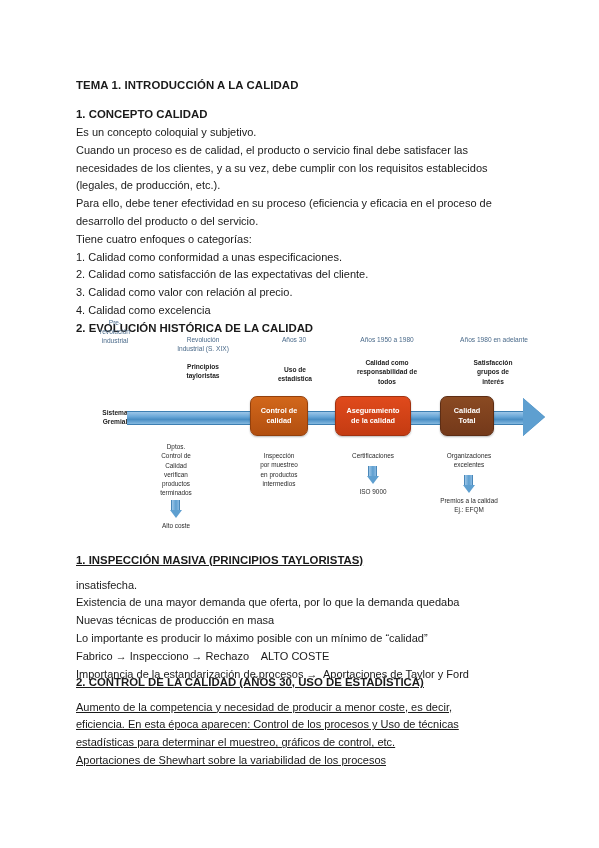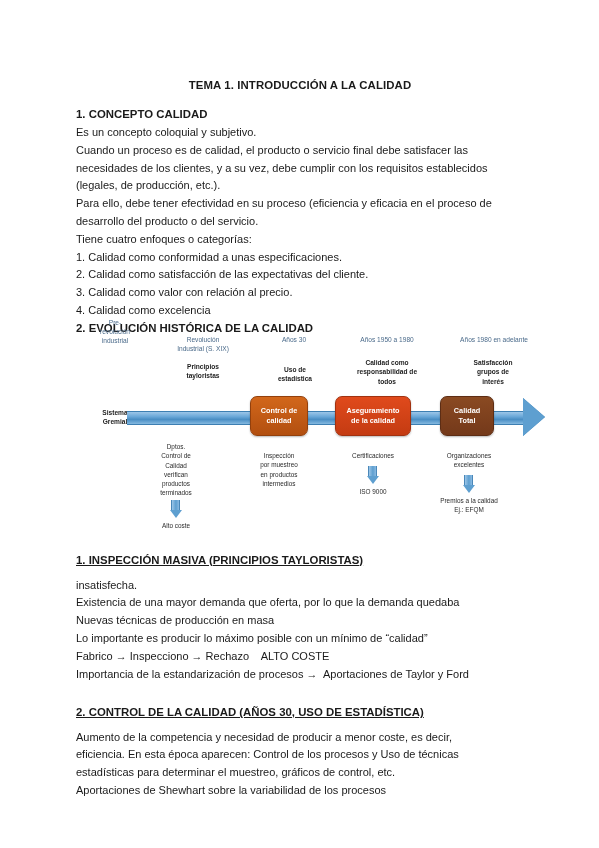--- a/index.html
+++ b/index.html
@@ -7,21 +7,21 @@
     width:599px;height:848px;position:relative;overflow:hidden;
     font-family:"Liberation Sans","DejaVu Sans",sans-serif;
     color:#1a1a1a;
     -webkit-font-smoothing:antialiased;
   }
   .page{position:absolute;inset:0;background:#ffffff;}
 
   .doc{position:absolute;left:76px;top:78px;width:448px;}
 
   .doc-title{
-    text-align:center;font-weight:bold;font-size:11.4px;letter-spacing:.1px;
+    font-weight:bold;font-size:11.4px;letter-spacing:.1px;
     margin:0 0 14px 0;line-height:1.25;
   }
   .h-sec{
     font-weight:bold;font-size:11.4px;line-height:1.55;margin:0;
   }
   .h-sec.underline{text-decoration:underline;}
   p.body-line{
     font-size:11px;line-height:1.62;margin:0;
     white-space:pre-wrap;
   }
@@ -192,21 +192,21 @@
     <div class="h-sec underline">1. INSPECCIÓN MASIVA (PRINCIPIOS TAYLORISTAS)</div>
     <div class="gap-s"></div>
     <p class="body-line">insatisfecha.</p>
     <p class="body-line">Existencia de una mayor demanda que oferta, por lo que la demanda quedaba</p>
     <p class="body-line">Nuevas técnicas de producción en masa</p>
     <p class="body-line">Lo importante es producir lo máximo posible con un mínimo de “calidad”</p>
     <p class="body-line">Fabrico → Inspecciono → Rechazo    ALTO COSTE</p>
     <p class="body-line">Importancia de la estandarización de procesos →  Aportaciones de Taylor y Ford</p>
   </div>
 
-  <div style="position:absolute;left:76px;top:704px;width:448px;">
+  <div style="position:absolute;left:76px;top:674px;width:448px;text-decoration:underline;">
     <div class="h-sec underline">2. CONTROL DE LA CALIDAD (AÑOS 30, USO DE ESTADÍSTICA)</div>
     <div class="gap-s"></div>
     <p class="body-line">Aumento de la competencia y necesidad de producir a menor coste, es decir,</p>
     <p class="body-line">eficiencia. En esta época aparecen: Control de los procesos y Uso de técnicas</p>
     <p class="body-line">estadísticas para determinar el muestreo, gráficos de control, etc.</p>
     <p class="body-line">Aportaciones de Shewhart sobre la variabilidad de los procesos</p>
   </div>
 
 </div>
 

